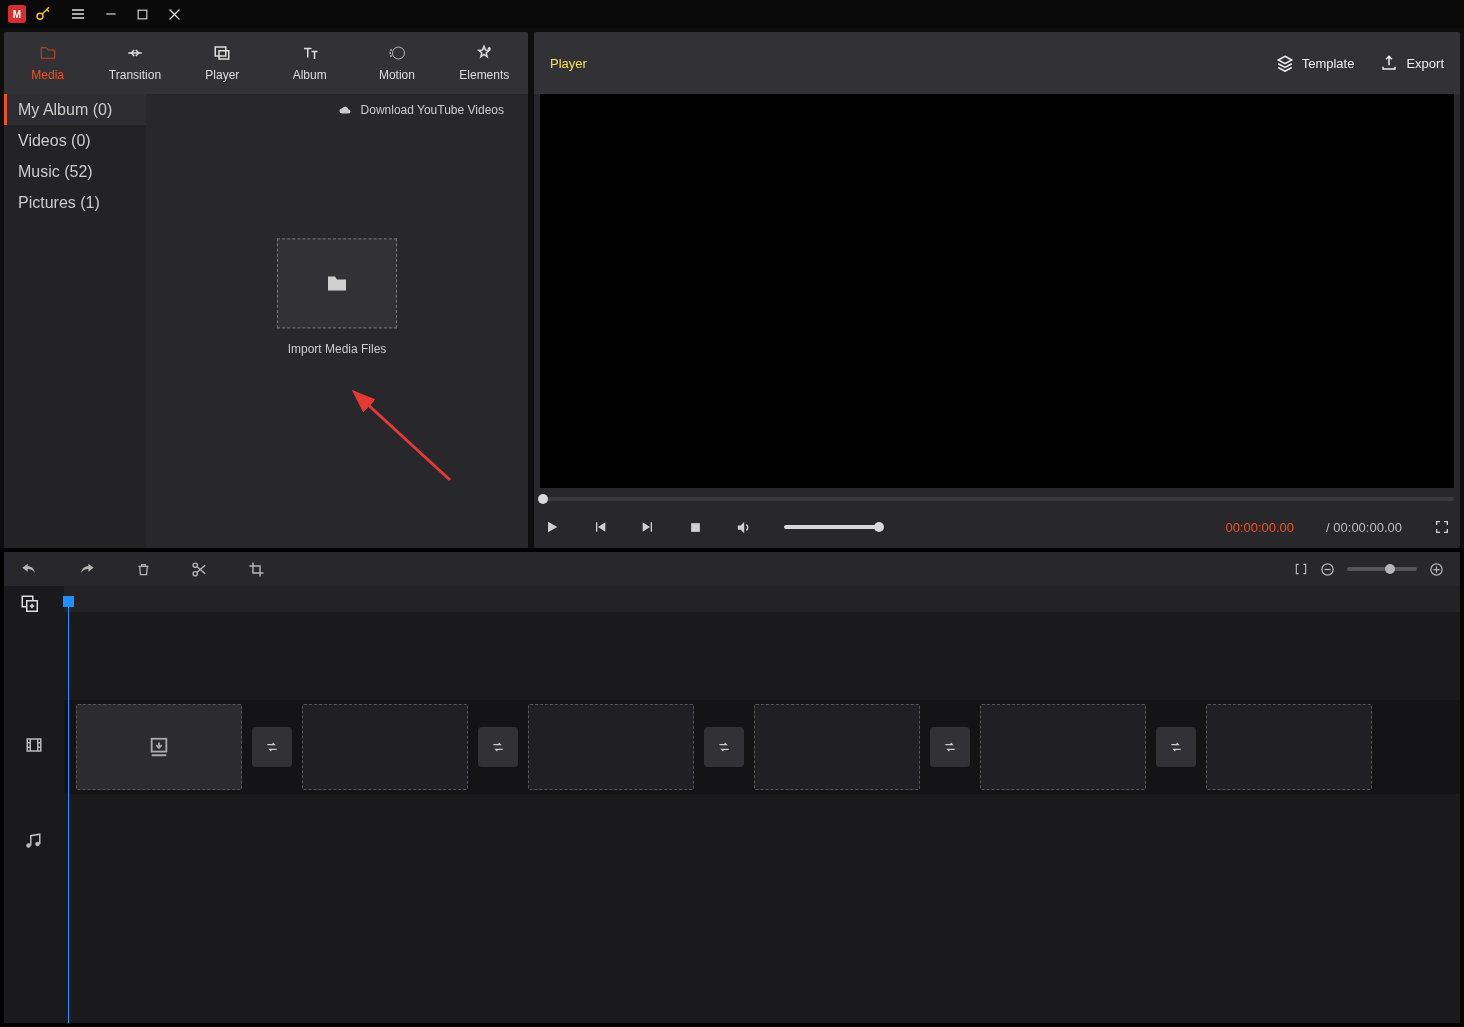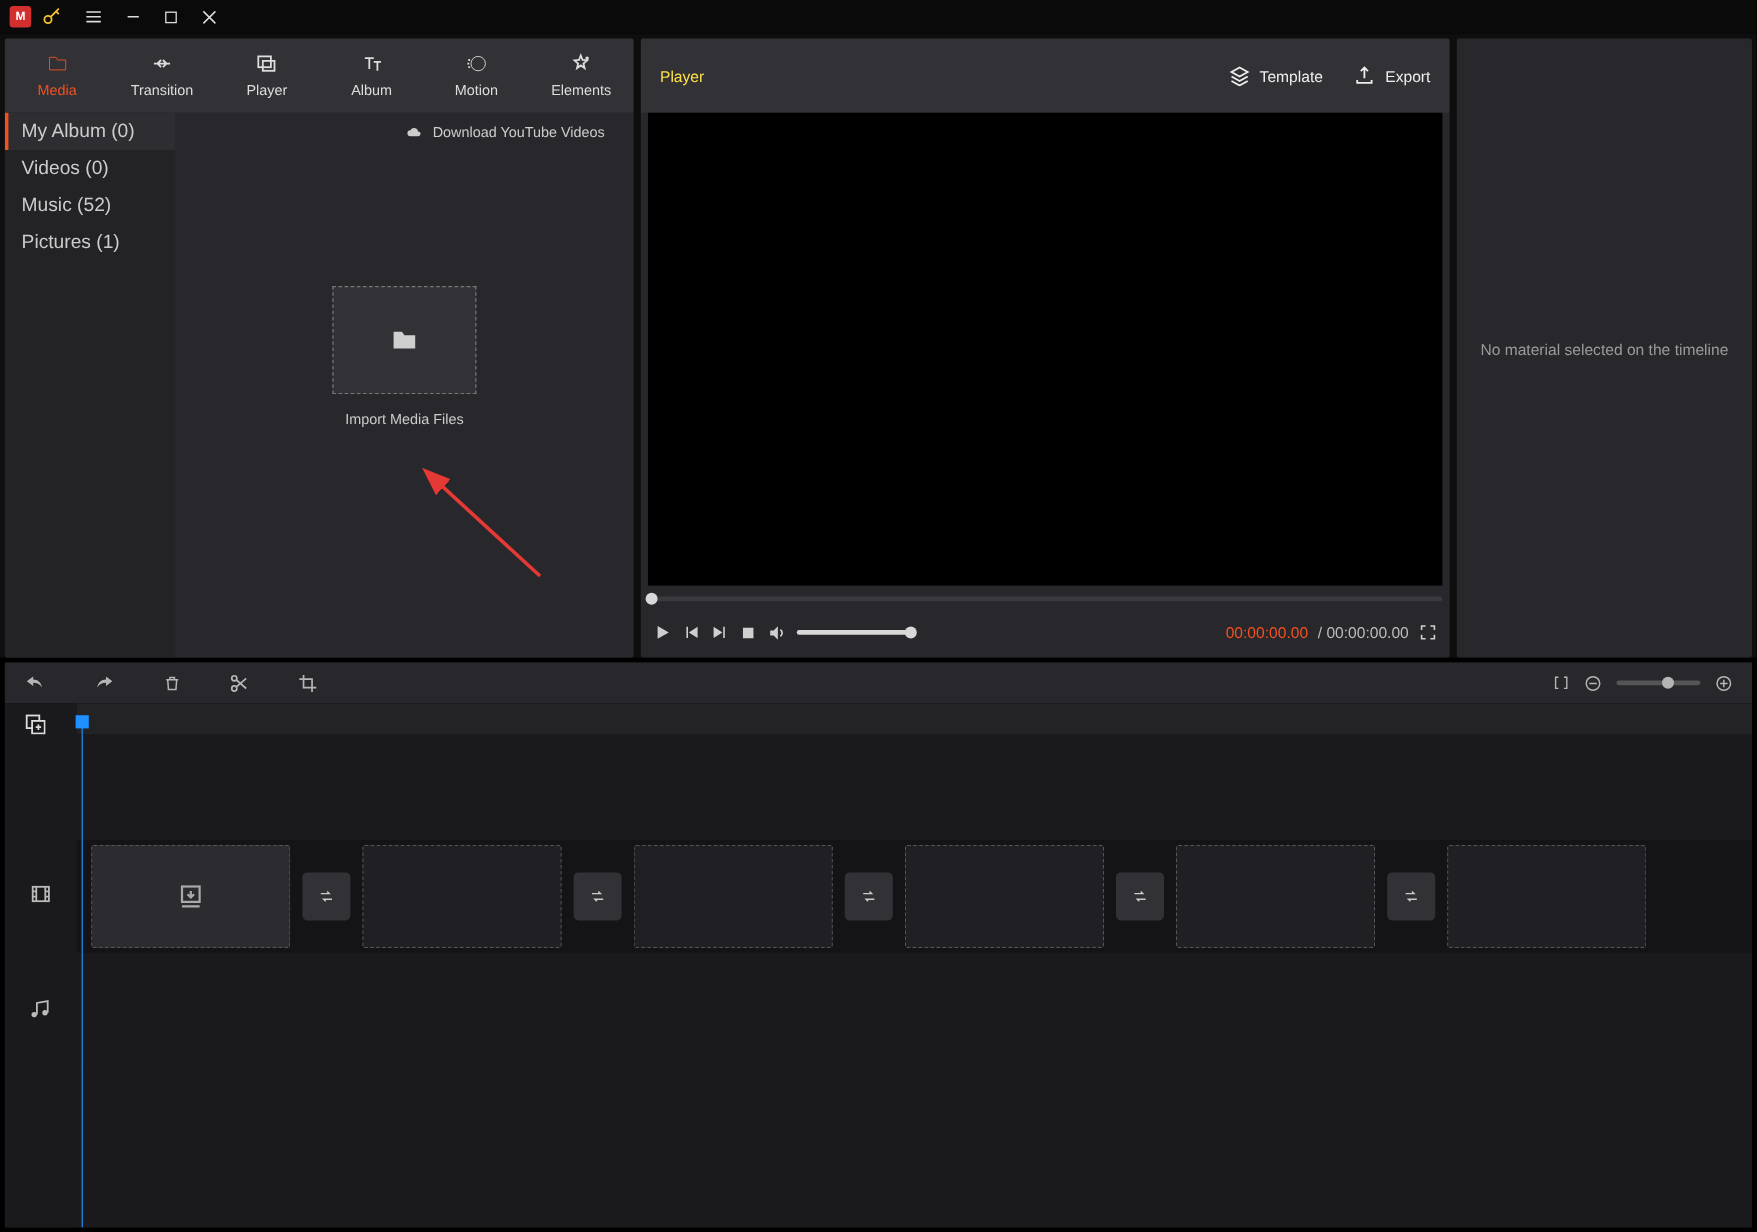--- a/index.html
+++ b/index.html
@@ -38,21 +38,21 @@
 
   
   .player-head { height:62px; background:#323236; display:flex; align-items:center; padding:0 16px;}
   .player-head-title { flex:1; color:#fde047; font-size:13px;}
   .player-head-btn { display:flex; align-items:center; gap:8px; color:#eee; font-size:13px; margin-left:26px; cursor:pointer;}
   .player-viewport { flex:1; padding:0 6px 4px 6px; display:flex; flex-direction:column;}
   .player-screen { flex:1; background:#000; }
   .seek-row { height:22px; display:flex; align-items:center;}
   .seek-track { flex:1; height:4px; background:#3a3a3e; border-radius:2px; position:relative;}
   .seek-thumb { position:absolute; left:0; top:50%; width:10px; height:10px; background:#d8d8d8; border-radius:50%; transform:translate(-2px,-50%);}
-  .player-controls { height:34px; display:flex; align-items:center; gap:8px; padding:0 4px;}
+  .player-controls { height:34px; display:flex; align-items:center; gap:32px; padding:0 4px;}
   .pc-icon { cursor:pointer; color:#cfcfcf; }
   .vol-track { width:96px; height:4px; background:#d8d8d8; border-radius:2px; position:relative;}
   .vol-thumb { position:absolute; right:0; top:50%; width:10px; height:10px; background:#d8d8d8; border-radius:50%; transform:translate(4px,-50%);}
   .time-current { color:#f25022; font-size:13px; margin-left:auto;}
   .time-total   { color:#bdbdbd; font-size:13px;}
 
   
   .props-msg { position:absolute; top:50%; left:0; right:0; text-align:center; color:#9a9a9a; font-size:13px; transform:translateY(-40%); }
 
   
@@ -252,24 +252,20 @@
         <div class="time-total">/ 00:00:00.00</div>
         <div class="pc-icon">
             <svg width="16" height="16" viewBox="0 0 24 24" fill="none" stroke="currentColor" stroke-width="2">
               <path d="M4 9V4h5M20 9V4h-5M4 15v5h5M20 15v5h-5"></path>
             </svg>
           </div>
       </div>
     </div>
   </div>
 
-  <div class="panel panel-props">
-
-    <div class="props-msg">No material selected on the timeline</div>
-  </div>
 </div>
 
 <div class="tl-toolbar">
   <div class="tl-tool">
       <svg width="18" height="16" viewBox="0 0 24 24" fill="currentColor">
         <path d="M10 8V4L2 10l8 6v-4c5 0 9 2 11 6-1-6-5-10-11-10z"></path>
       </svg>
     </div>
   <div class="tl-tool">
       <svg width="18" height="16" viewBox="0 0 24 24" fill="currentColor">

